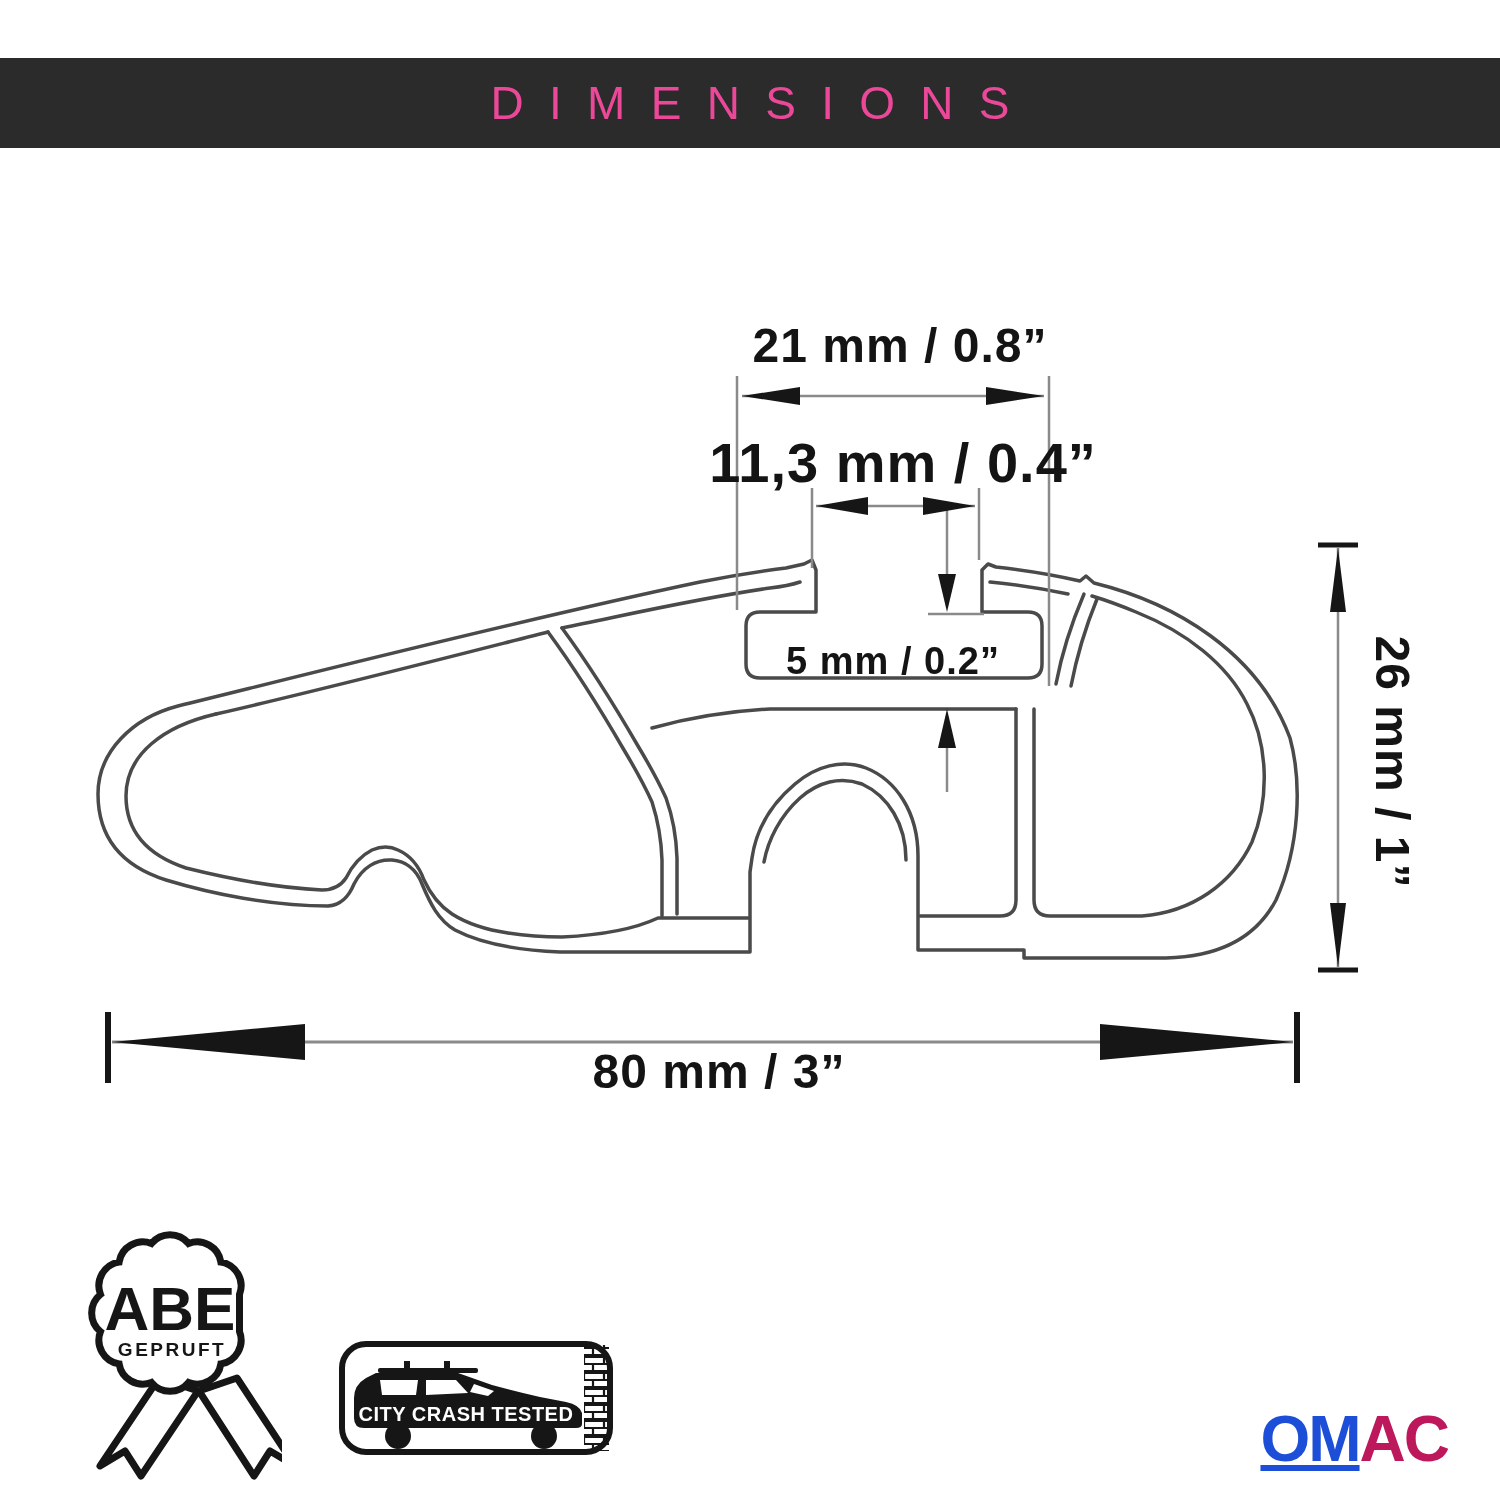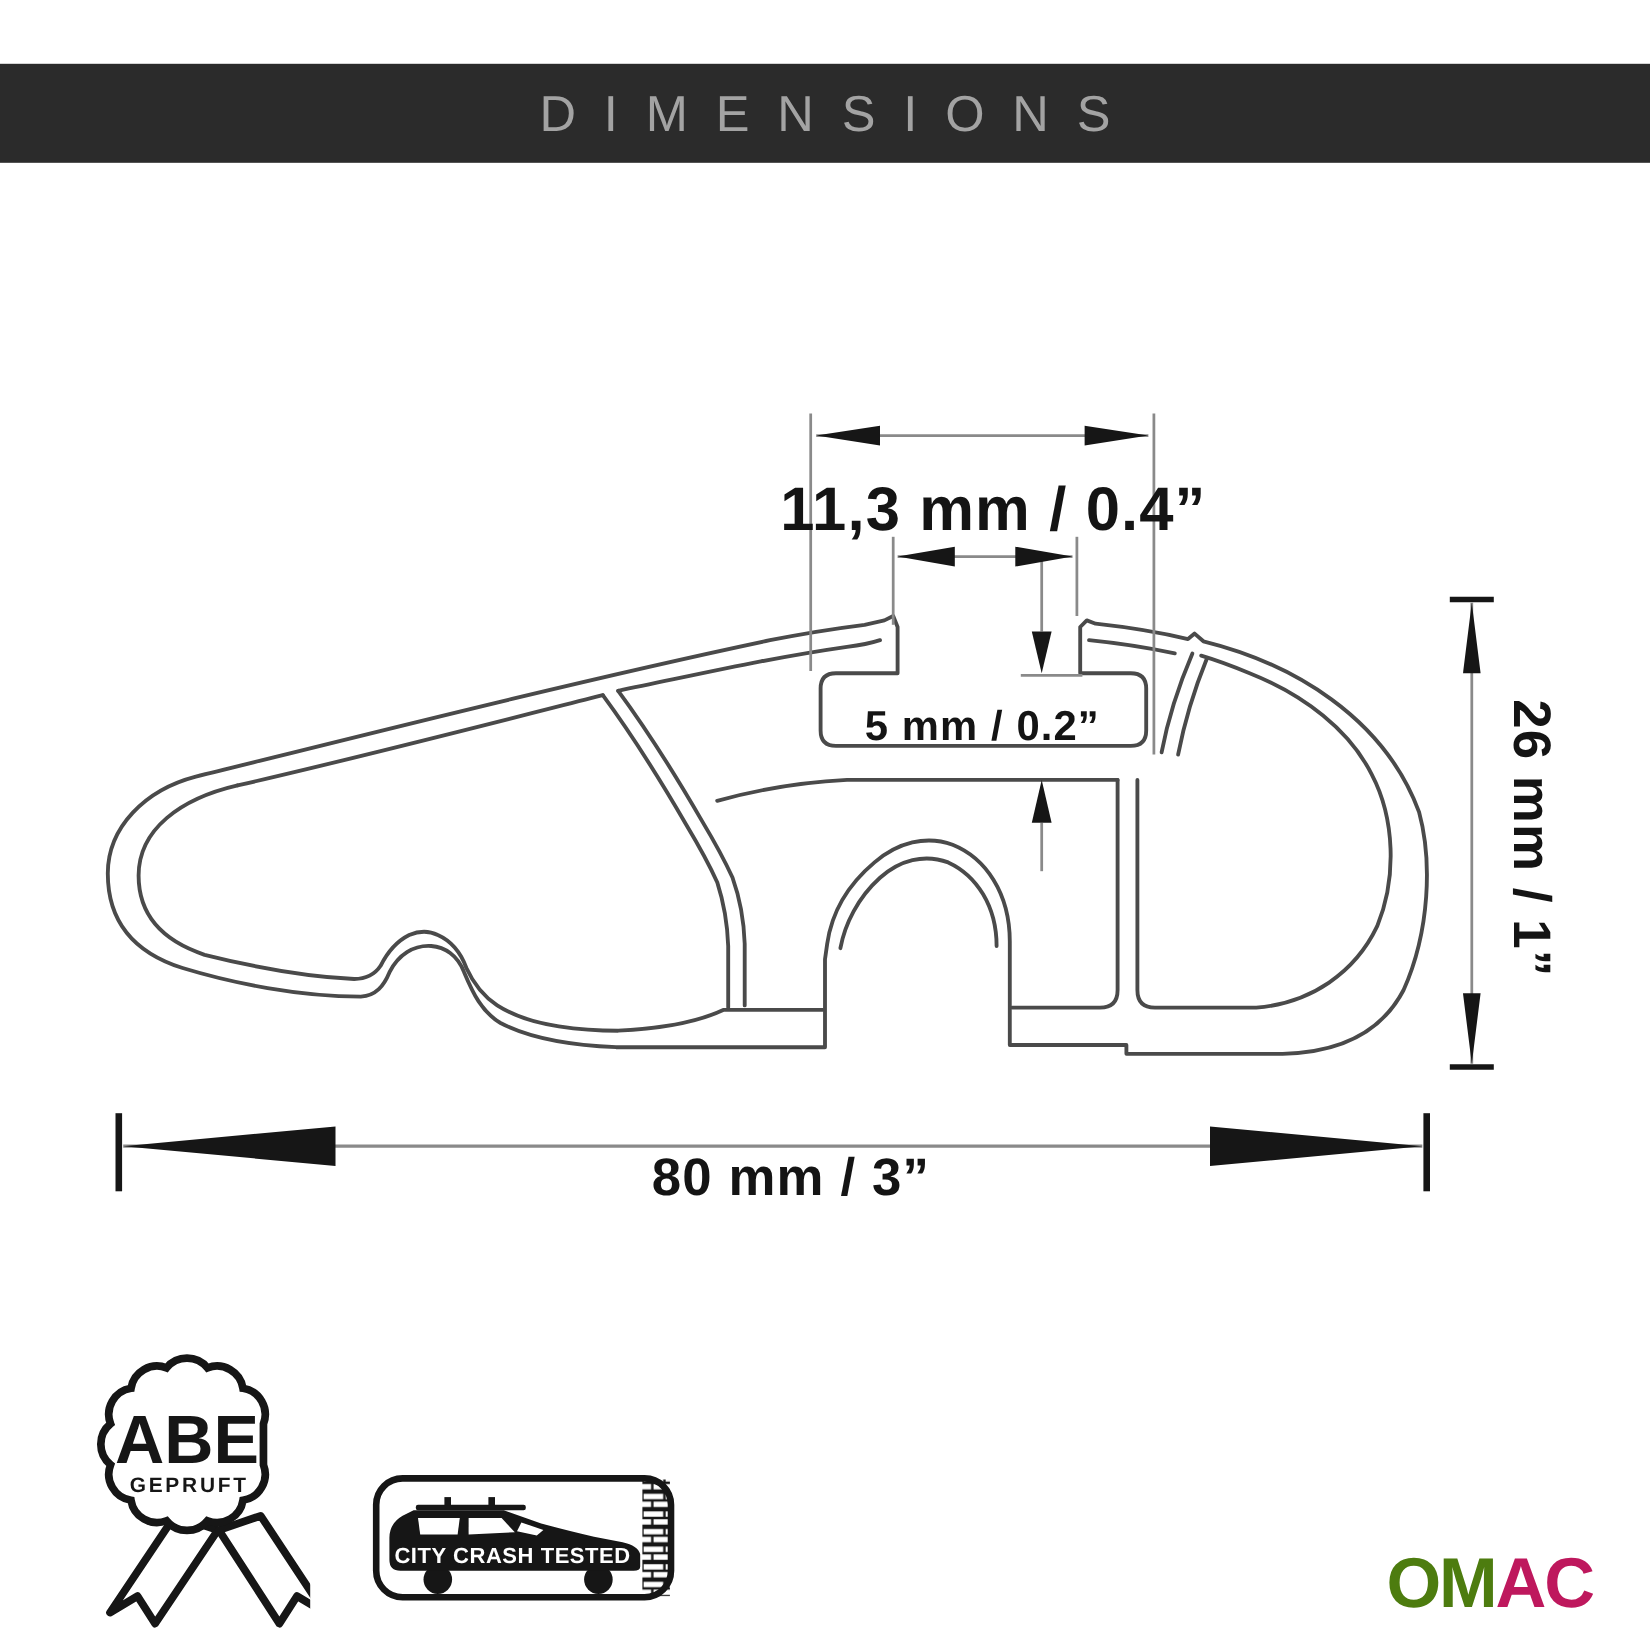--- a/index.html
+++ b/index.html
@@ -1,34 +1,34 @@
 <!DOCTYPE html>
 <html><head>
 <meta charset="utf-8">
 <style>
   html,body{margin:0;padding:0;background:#ffffff;}
   .canvas{position:relative;width:1500px;height:1500px;background:#ffffff;overflow:hidden;
           font-family:"Liberation Sans",sans-serif;}
   .header{position:absolute;left:0;top:58px;width:1500px;height:90px;background:#2b2b2b;
           display:flex;align-items:center;justify-content:center;}
-  .header-title{color:#a3a3a3;font-size:46px;font-weight:500;letter-spacing:0.55em;padding-left:0.55em;}
+  .header-title{color:#ec4899;font-size:46px;font-weight:500;letter-spacing:0.55em;padding-left:0.55em;}
   .drawing-svg{position:absolute;left:0;top:0;width:1500px;height:1500px;}
   .dim-label{position:absolute;transform:translate(-50%,-50%);font-weight:700;color:#141414;
              white-space:nowrap;letter-spacing:1px;}
   .dim-label.rot{transform:translate(-50%,-50%) rotate(90deg);}
   .l21 {left:900px; top:345px; font-size:48px;}
   .l113{left:903px; top:462px; font-size:56px;}
   .l5  {left:893px; top:661px; font-size:38px;}
   .l80 {left:719px; top:1071px;font-size:48px;}
   .l26 {left:1392px;top:762px; font-size:48px;}
   .abe-badge{position:absolute;left:62px;top:1208px;}
   .crash-icon{position:absolute;left:338px;top:1340px;}
   .brand-logo{position:absolute;right:52px;top:1402px;font-size:64px;font-weight:700;
               letter-spacing:-2px;white-space:nowrap;}
-  .brand-black{color:#4d7c0f;}
+  .brand-black{color:#1d4ed8;text-decoration:underline;}
   .brand-red{color:#be185d;}
   svg text{font-family:"Liberation Sans",sans-serif;}
 </style>
 </head>
 <body>
 
 <div class="canvas">
 
   <div class="header">
     <span class="header-title">DIMENSIONS</span>
@@ -138,20 +138,21 @@
       <polygon points="1293,1042 1100,1024 1100,1060"></polygon>
     </g>
     <g stroke="#161616" fill="none">
       <path stroke-width="5" d="M 1318 545 H 1358"></path>
       <path stroke-width="5" d="M 1318 970 H 1358"></path>
       <path stroke-width="6" d="M 108 1012 V 1083"></path>
       <path stroke-width="6" d="M 1297 1012 V 1083"></path>
     </g>
   </svg>
 
+  <div class="dim-label l21">21 mm / 0.8”</div>
   <div class="dim-label l113">11,3 mm / 0.4”</div>
   <div class="dim-label l5">5 mm / 0.2”</div>
   <div class="dim-label rot l26">26 mm / 1”</div>
   <div class="dim-label l80">80 mm / 3”</div>
 
   <svg class="abe-badge" width="220" height="280" viewBox="0 0 220 280">
     <g stroke="#161616" stroke-width="7" fill="#ffffff" stroke-linejoin="round">
       <path d="M 97 170 L 38 258 L 63 243 L 79 268 L 136 183 Z"></path>
       <path d="M 175 170 L 233 258 L 208 243 L 192 268 L 137 183 Z"></path>
     </g>

